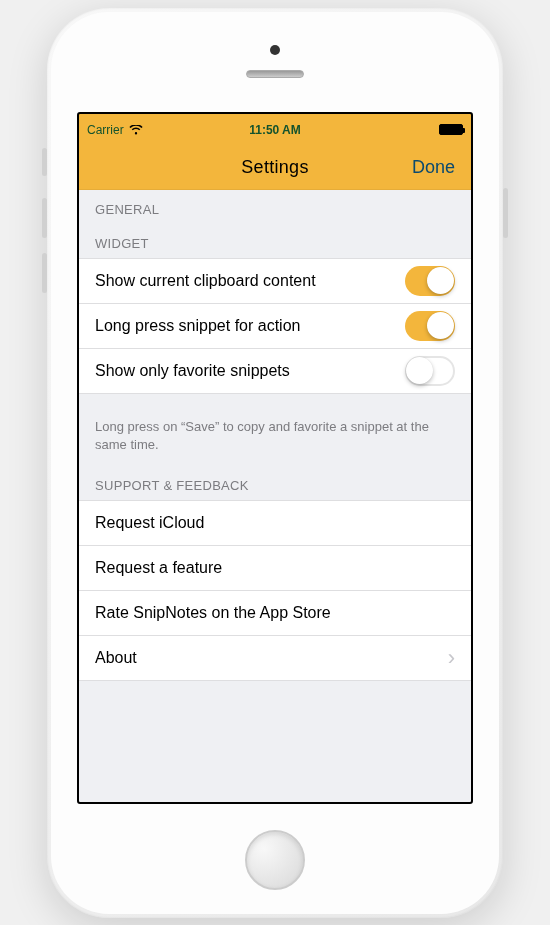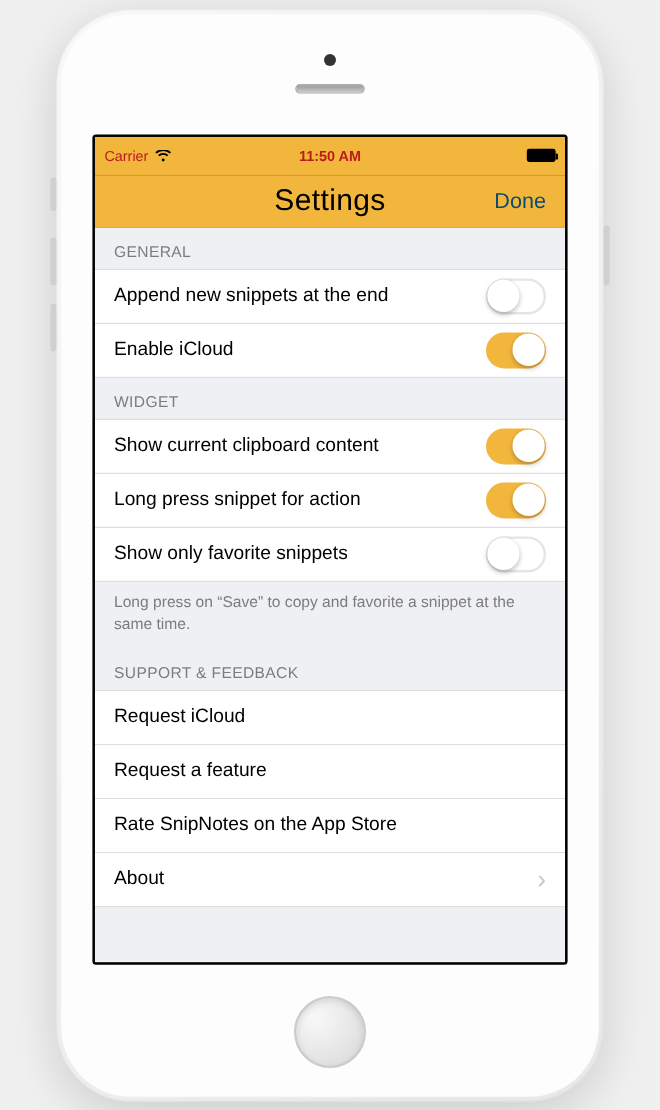--- a/index.html
+++ b/index.html
@@ -87,21 +87,21 @@
     }
     .status-bar {
       height: 20px;
       background: #f3b63c;
       display: flex;
       align-items: center;
       justify-content: space-between;
       padding: 16px 8px;
       font-size: 12px;
       font-weight: 500;
-      color: #b91c1c;
+      color: #14532d;
     }
     .status-left, .status-right {
       display: flex;
       align-items: center;
       gap: 5px;
       min-width: 80px;
     }
     .status-right { justify-content: flex-end; }
     .status-center { font-weight: 600; font-size: 12px; text-align: center; }
     .wifi-icon svg { display: block; }
@@ -128,21 +128,21 @@
       background: #f3b63c;
       display: flex;
       align-items: center;
       position: relative;
       border-bottom: 1px solid rgba(0,0,0,0.05);
     }
     .nav-title {
       position: absolute;
       left: 50%;
       transform: translateX(-50%);
-      font-size: 25px;
+      font-size: 18px;
       font-weight: 300;
       color: #000;
       letter-spacing: 0.3px;
     }
     .nav-done {
       position: absolute;
       right: 16px;
       font-size: 18px;
       font-weight: 400;
       color: #0c4a6e;
@@ -152,21 +152,21 @@
       background: #eff0f3;
       overflow-y: auto;
     }
     .section-header {
       padding: 12px 16px 7px 16px;
       font-size: 13px;
       color: #7c7c80;
       letter-spacing: 0.3px;
     }
     .section-footer {
-      padding: 8px 16px 8px 16px;
+      padding: 24px 16px 8px 16px;
       font-size: 13px;
       color: #7c7c80;
       line-height: 1.4;
     }
     .row {
       background: #fff;
       height: 45px;
       display: flex;
       align-items: center;
       padding: 0 16px;
@@ -242,34 +242,20 @@
       </div>
 
       <div class="nav-bar">
         <span class="nav-title">Settings</span>
         <span class="nav-done">Done</span>
       </div>
 
       <div class="content">
 
         <div class="section-header">GENERAL</div>
-        <div class="group">
-          <div class="row">
-            <span class="row-label">Append new snippets at the end</span>
-            <div class="toggle off">
-                <div class="toggle-knob"></div>
-              </div>
-          </div>
-          <div class="row">
-            <span class="row-label">Enable iCloud</span>
-            <div class="toggle on">
-                <div class="toggle-knob"></div>
-              </div>
-          </div>
-        </div>
 
         <div class="section-header">WIDGET</div>
         <div class="group">
           <div class="row">
             <span class="row-label">Show current clipboard content</span>
             <div class="toggle on">
                 <div class="toggle-knob"></div>
               </div>
           </div>
           <div class="row">

